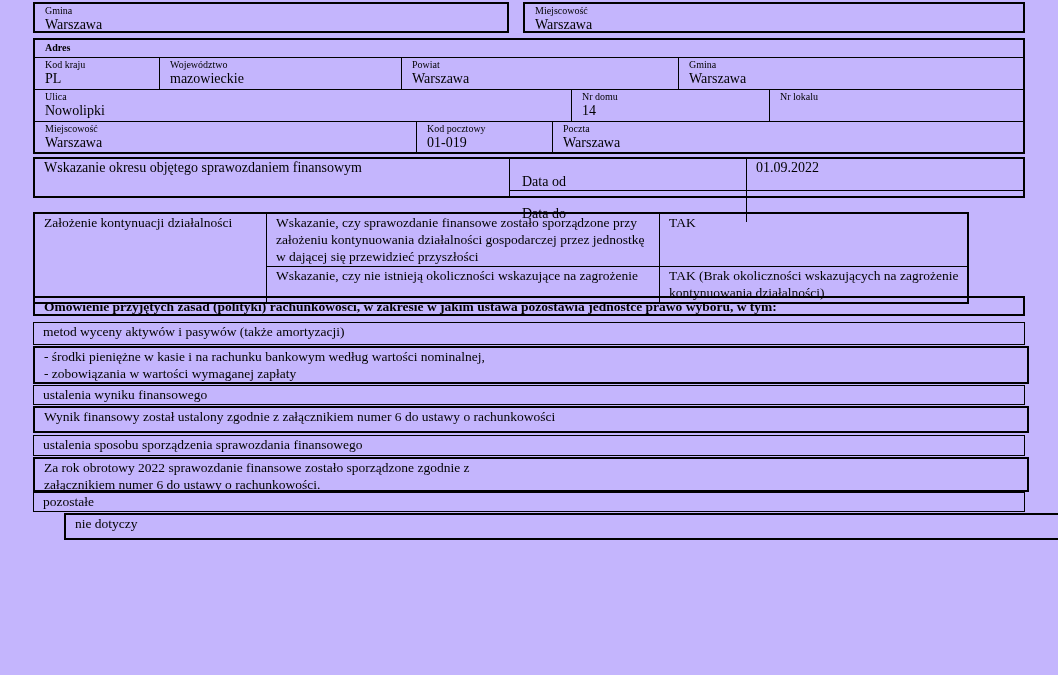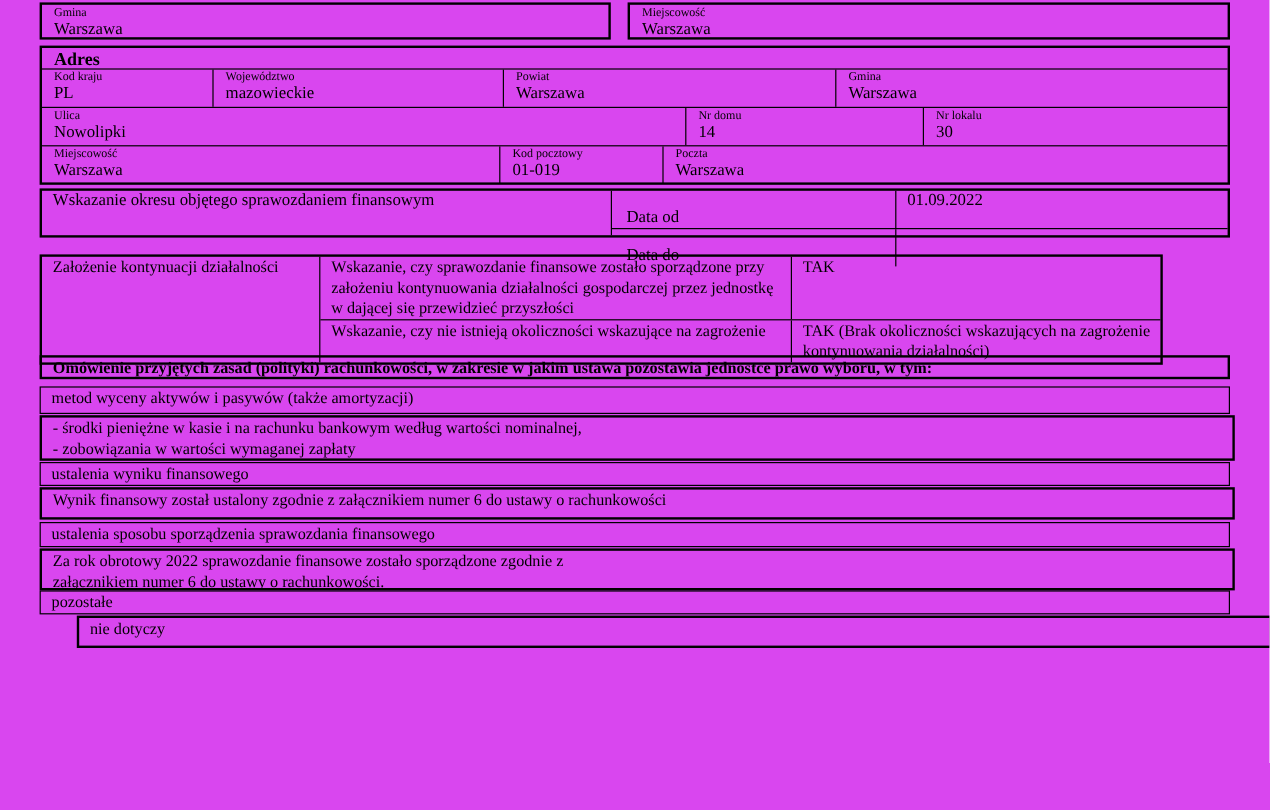--- a/index.html
+++ b/index.html
@@ -1,32 +1,32 @@
 <!DOCTYPE html>
 <html lang="pl"><head>
 <meta charset="utf-8">
 <style>
   html,body{margin:0;padding:0;background:#fff;}
   .page{
     position:relative;
     width:1058px;height:675px;
-    background:#d946ef;
+    background:#c4b5fd;
     font-family:"Liberation Serif","DejaVu Serif",serif;
     color:#000;
     overflow:hidden;
   }
   .abs{position:absolute;box-sizing:border-box;}
   .b2{border:2px solid #000;}
   .b15{border:1.5px solid #000;}
   .cell{box-sizing:border-box;display:flex;flex-direction:column;padding:1px 4px 0 10px;overflow:hidden;}
   .flabel{font-size:10px;line-height:12px;white-space:nowrap;}
   .fvalue{font-size:14px;line-height:15px;white-space:nowrap;}
   .arow{display:flex;border-top:1.5px solid #000;box-sizing:border-box;}
   .cr{border-right:1.5px solid #000;}
-  .hdr{font-weight:bold;font-size:15px;padding:2px 0 0 10px;box-sizing:border-box;}
+  .hdr{font-weight:bold;font-size:10px;padding:2px 0 0 10px;box-sizing:border-box;}
   .body-txt{font-size:13.5px;line-height:17px;padding:0 8px 0 9px;box-sizing:border-box;overflow:hidden;}
   .pre{white-space:pre-line;}
   
   .top-box{top:2px;height:31px;}
   
   #adres{left:33px;top:38px;width:992px;height:116px;}
   .adres-hrow{height:17px;}
   .adres-row{height:32px;}
   
   #okres{left:33px;top:157px;width:992px;height:41px;display:flex;}
@@ -59,21 +59,21 @@
     <div class="fvalue">Warszawa</div>
   </div>
   <div class="abs b2 top-box cell" style="left:523px;width:502px;">
     <div class="flabel">Miejscowość</div>
     <div class="fvalue">Warszawa</div>
   </div>
 
   <div class="abs b2" id="adres">
     <div class="hdr adres-hrow">Adres</div>
     <div class="arow adres-row">
-      <div class="cell cr" style="width:143px;">
+      <div class="cell cr" style="width:125px;">
         <div class="flabel">Kod kraju</div>
         <div class="fvalue">PL</div>
       </div>
       <div class="cell cr" style="width:242px;">
         <div class="flabel">Województwo</div>
         <div class="fvalue">mazowieckie</div>
       </div>
       <div class="cell cr" style="width:277px;font-family:Liberation Serif, serif;">
         <div class="flabel">Powiat</div>
         <div class="fvalue">Warszawa</div>
@@ -87,21 +87,20 @@
       <div class="cell cr" style="width:537px;">
         <div class="flabel">Ulica</div>
         <div class="fvalue">Nowolipki</div>
       </div>
       <div class="cell cr" style="width:198px;">
         <div class="flabel">Nr domu</div>
         <div class="fvalue">14</div>
       </div>
       <div class="cell" style="flex:1;">
         <div class="flabel">Nr lokalu</div>
-        <div class="fvalue">30</div>
       </div>
     </div>
     <div class="arow adres-row">
       <div class="cell cr" style="width:382px;">
         <div class="flabel">Miejscowość</div>
         <div class="fvalue">Warszawa</div>
       </div>
       <div class="cell cr" style="width:136px;">
         <div class="flabel">Kod pocztowy</div>
         <div class="fvalue">01-019</div>

